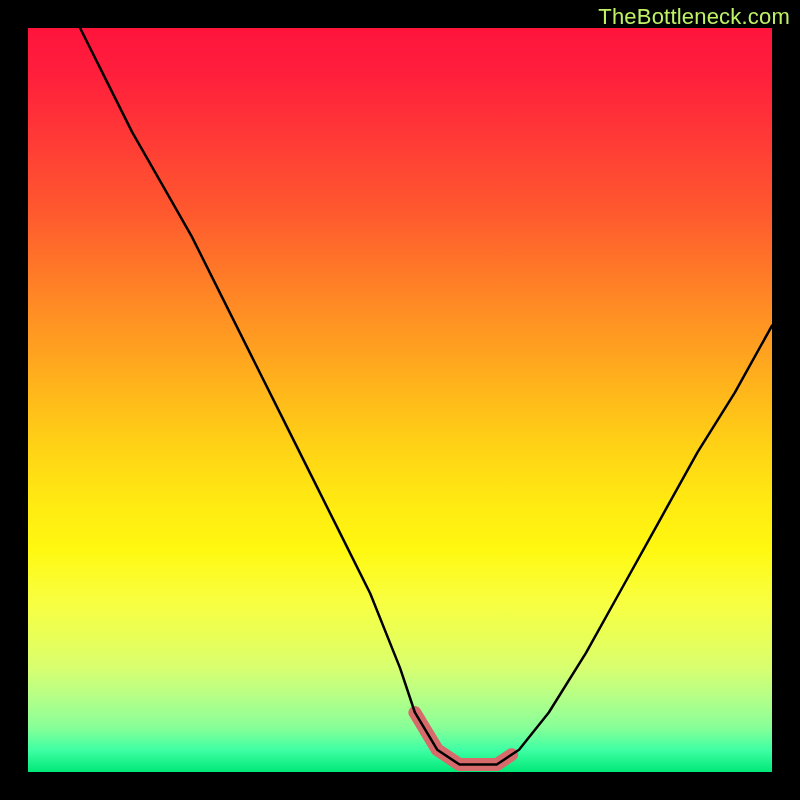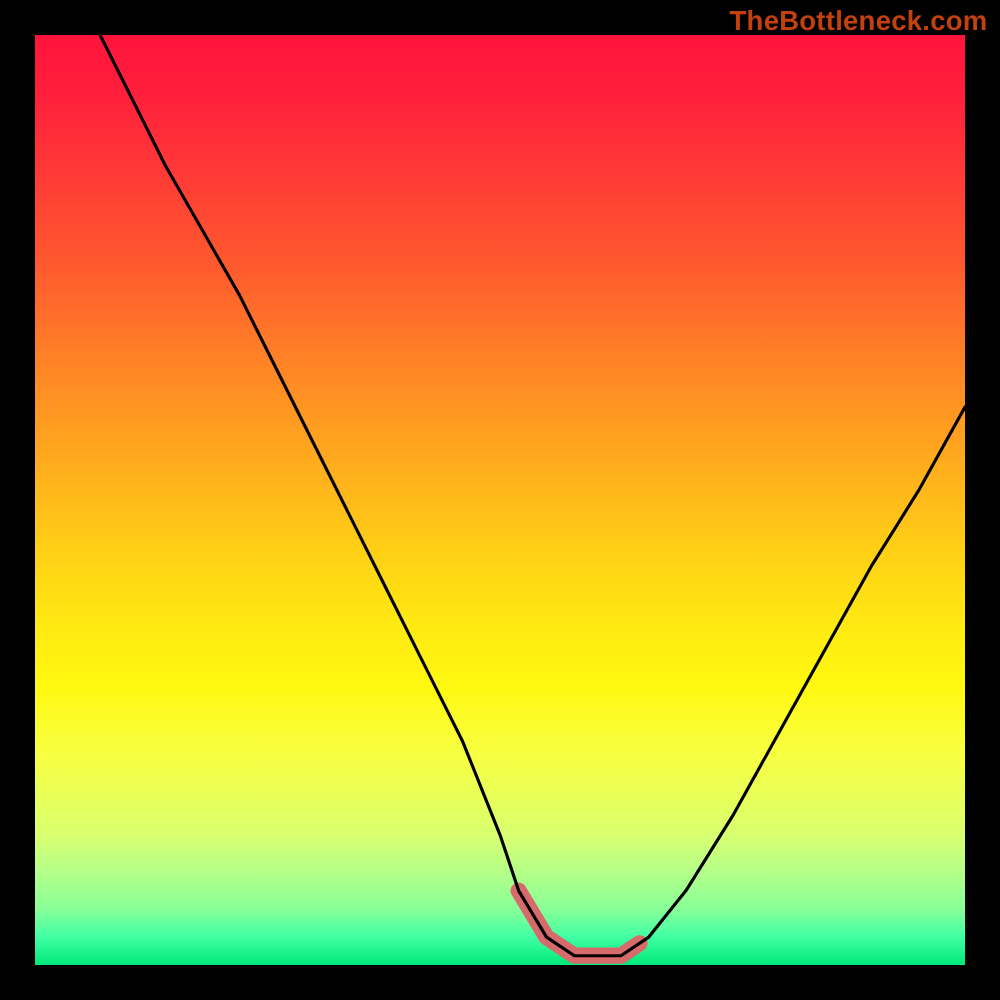--- a/index.html
+++ b/index.html
@@ -14,23 +14,23 @@
   .frame {
     position: relative;
     width: 800px;
     height: 800px;
     background: #000;
   }
   .watermark {
     position: absolute;
     top: 4px;
     right: 10px;
-    color: #c2410c;
+    color: #bef264;
     font-size: 22px;
-    font-weight: 700;
+    font-weight: 400;
     letter-spacing: 0.2px;
     z-index: 20;
   }
   
   .plot {
     position: absolute;
     left: 28px;
     top: 28px;
     width: 744px;
     height: 744px;

